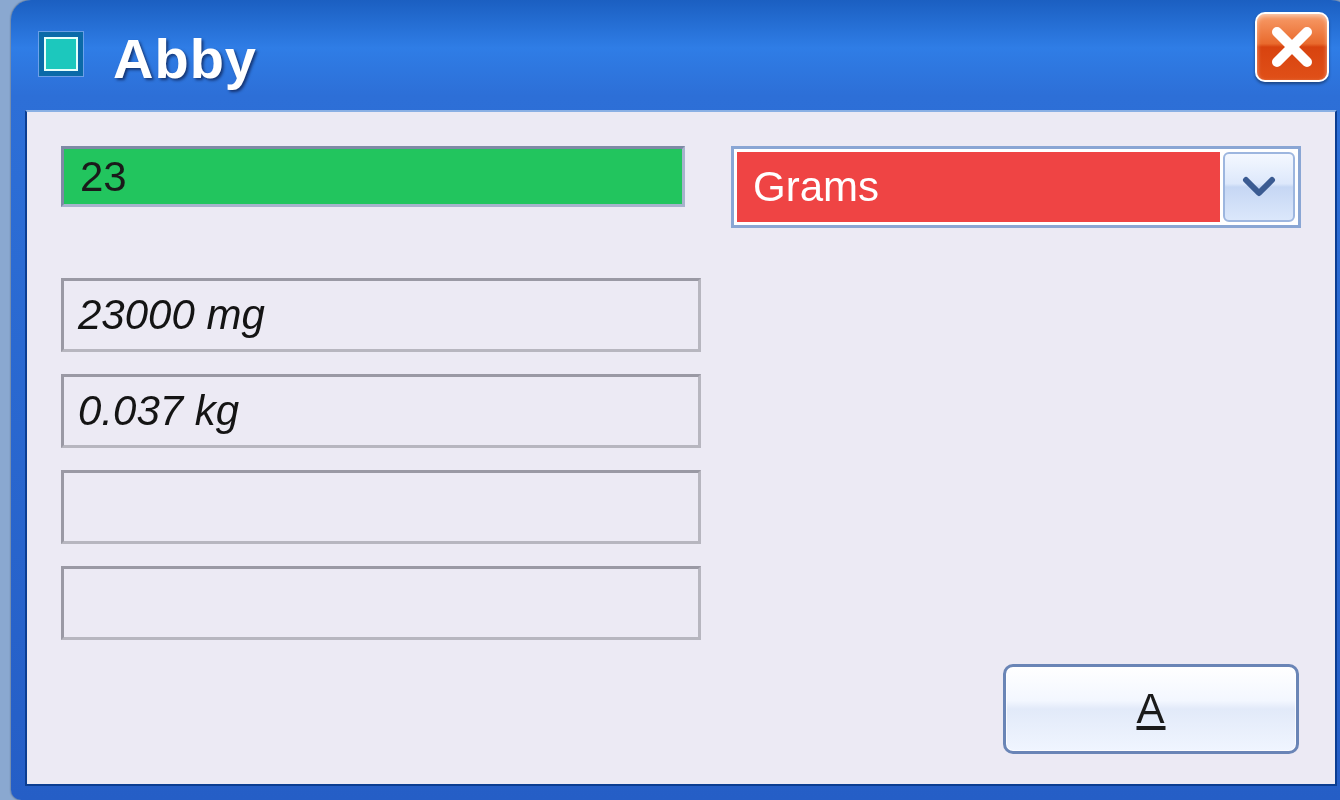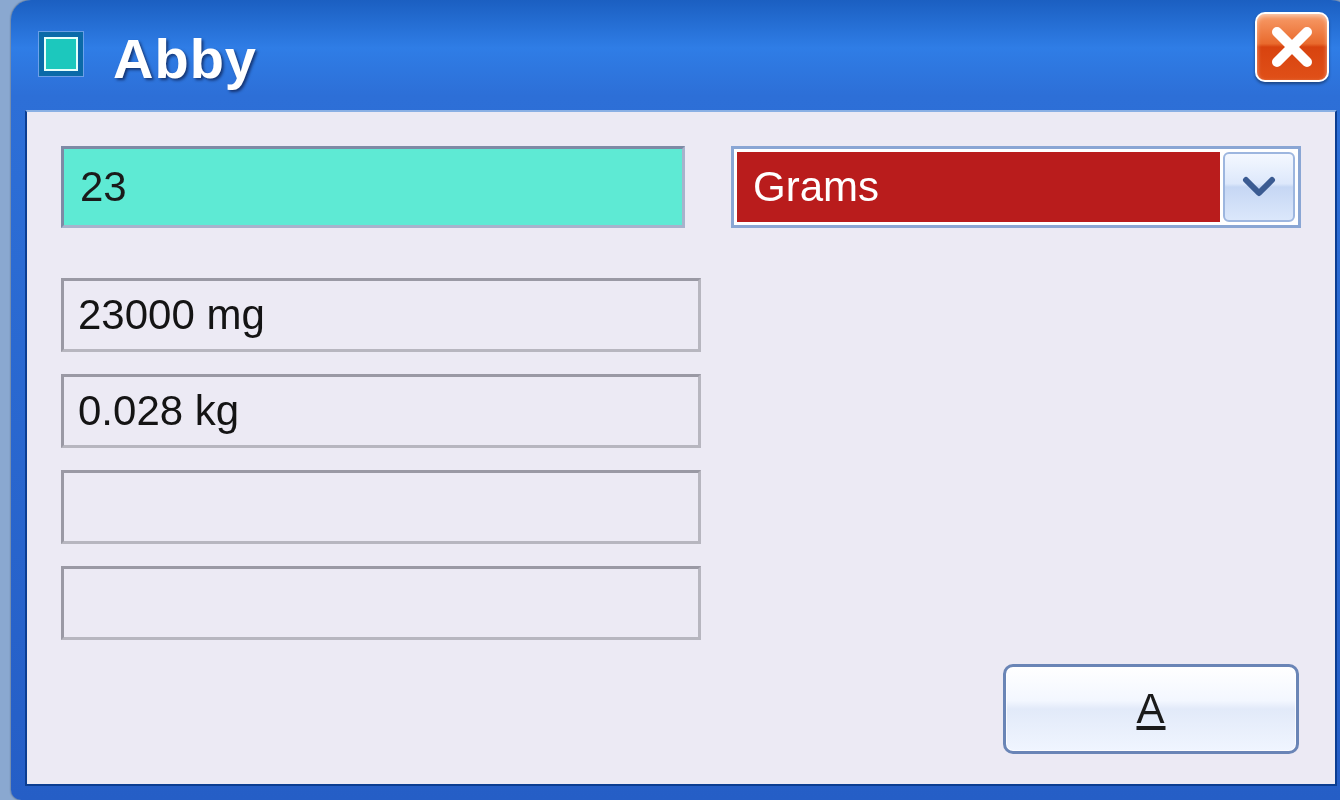--- a/index.html
+++ b/index.html
@@ -80,22 +80,22 @@
   }
 
   .row1 {
     display: flex;
     gap: 46px;
     align-items: stretch;
   }
 
   .text-input {
     flex: 1;
-    height: 82px;
-    background: #5eead4;
+    height: 61px;
+    background: #22c55e;
     border: 3px solid #a7b3cc;
     border-top-color:#7e8aa5;
     border-left-color:#7e8aa5;
     box-sizing: border-box;
     font-size: 42px;
     padding: 16px 16px;
     color: #1a1a1a;
     outline: none;
   }
 
@@ -103,21 +103,21 @@
     width: 570px;
     height: 82px;
     display: flex;
     border: 3px solid #8aa6d4;
     background: #ffffff;
     box-sizing: border-box;
     position: relative;
   }
   .combo-selected {
     flex: 1;
-    background: #b91c1c;
+    background: #ef4444;
     color: #ffffff;
     font-size: 42px;
     display: flex;
     align-items: center;
     padding: 0 16px;
     margin: 3px;
   }
   .combo-btn {
     width: 68px;
     margin: 3px 3px 3px 0;
@@ -143,20 +143,21 @@
     border: 3px solid #b7b6bf;
     border-top-color:#9a99a4;
     border-left-color:#9a99a4;
     background: #eceaf4;
     box-sizing: border-box;
     font-size: 42px;
     display: flex;
     align-items: center;
     padding: 0 14px;
     color: #141414;
+    font-style: italic;
   }
 
   .about-btn {
     position: absolute;
     right: 36px;
     bottom: 30px;
     width: 290px;
     height: 84px;
     border: 3px solid #6a85b6;
     border-radius: 10px;
@@ -197,21 +198,21 @@
         <div class="combo-btn">
           <svg width="34" height="24" viewBox="0 0 34 24">
             <polyline points="4,5 17,18 30,5" fill="none" stroke="#3b5b92" stroke-width="6" stroke-linecap="round" stroke-linejoin="round"></polyline>
           </svg>
         </div>
       </div>
     </div>
 
     <div class="results">
       <div class="result-box">23000 mg</div>
-      <div class="result-box">0.028 kg</div>
+      <div class="result-box">0.037 kg</div>
       <div class="result-box"></div>
       <div class="result-box"></div>
     </div>
 
     <div class="about-btn">
       <span class="u">A</span>
     </div>
 
   </div>
 </div>

